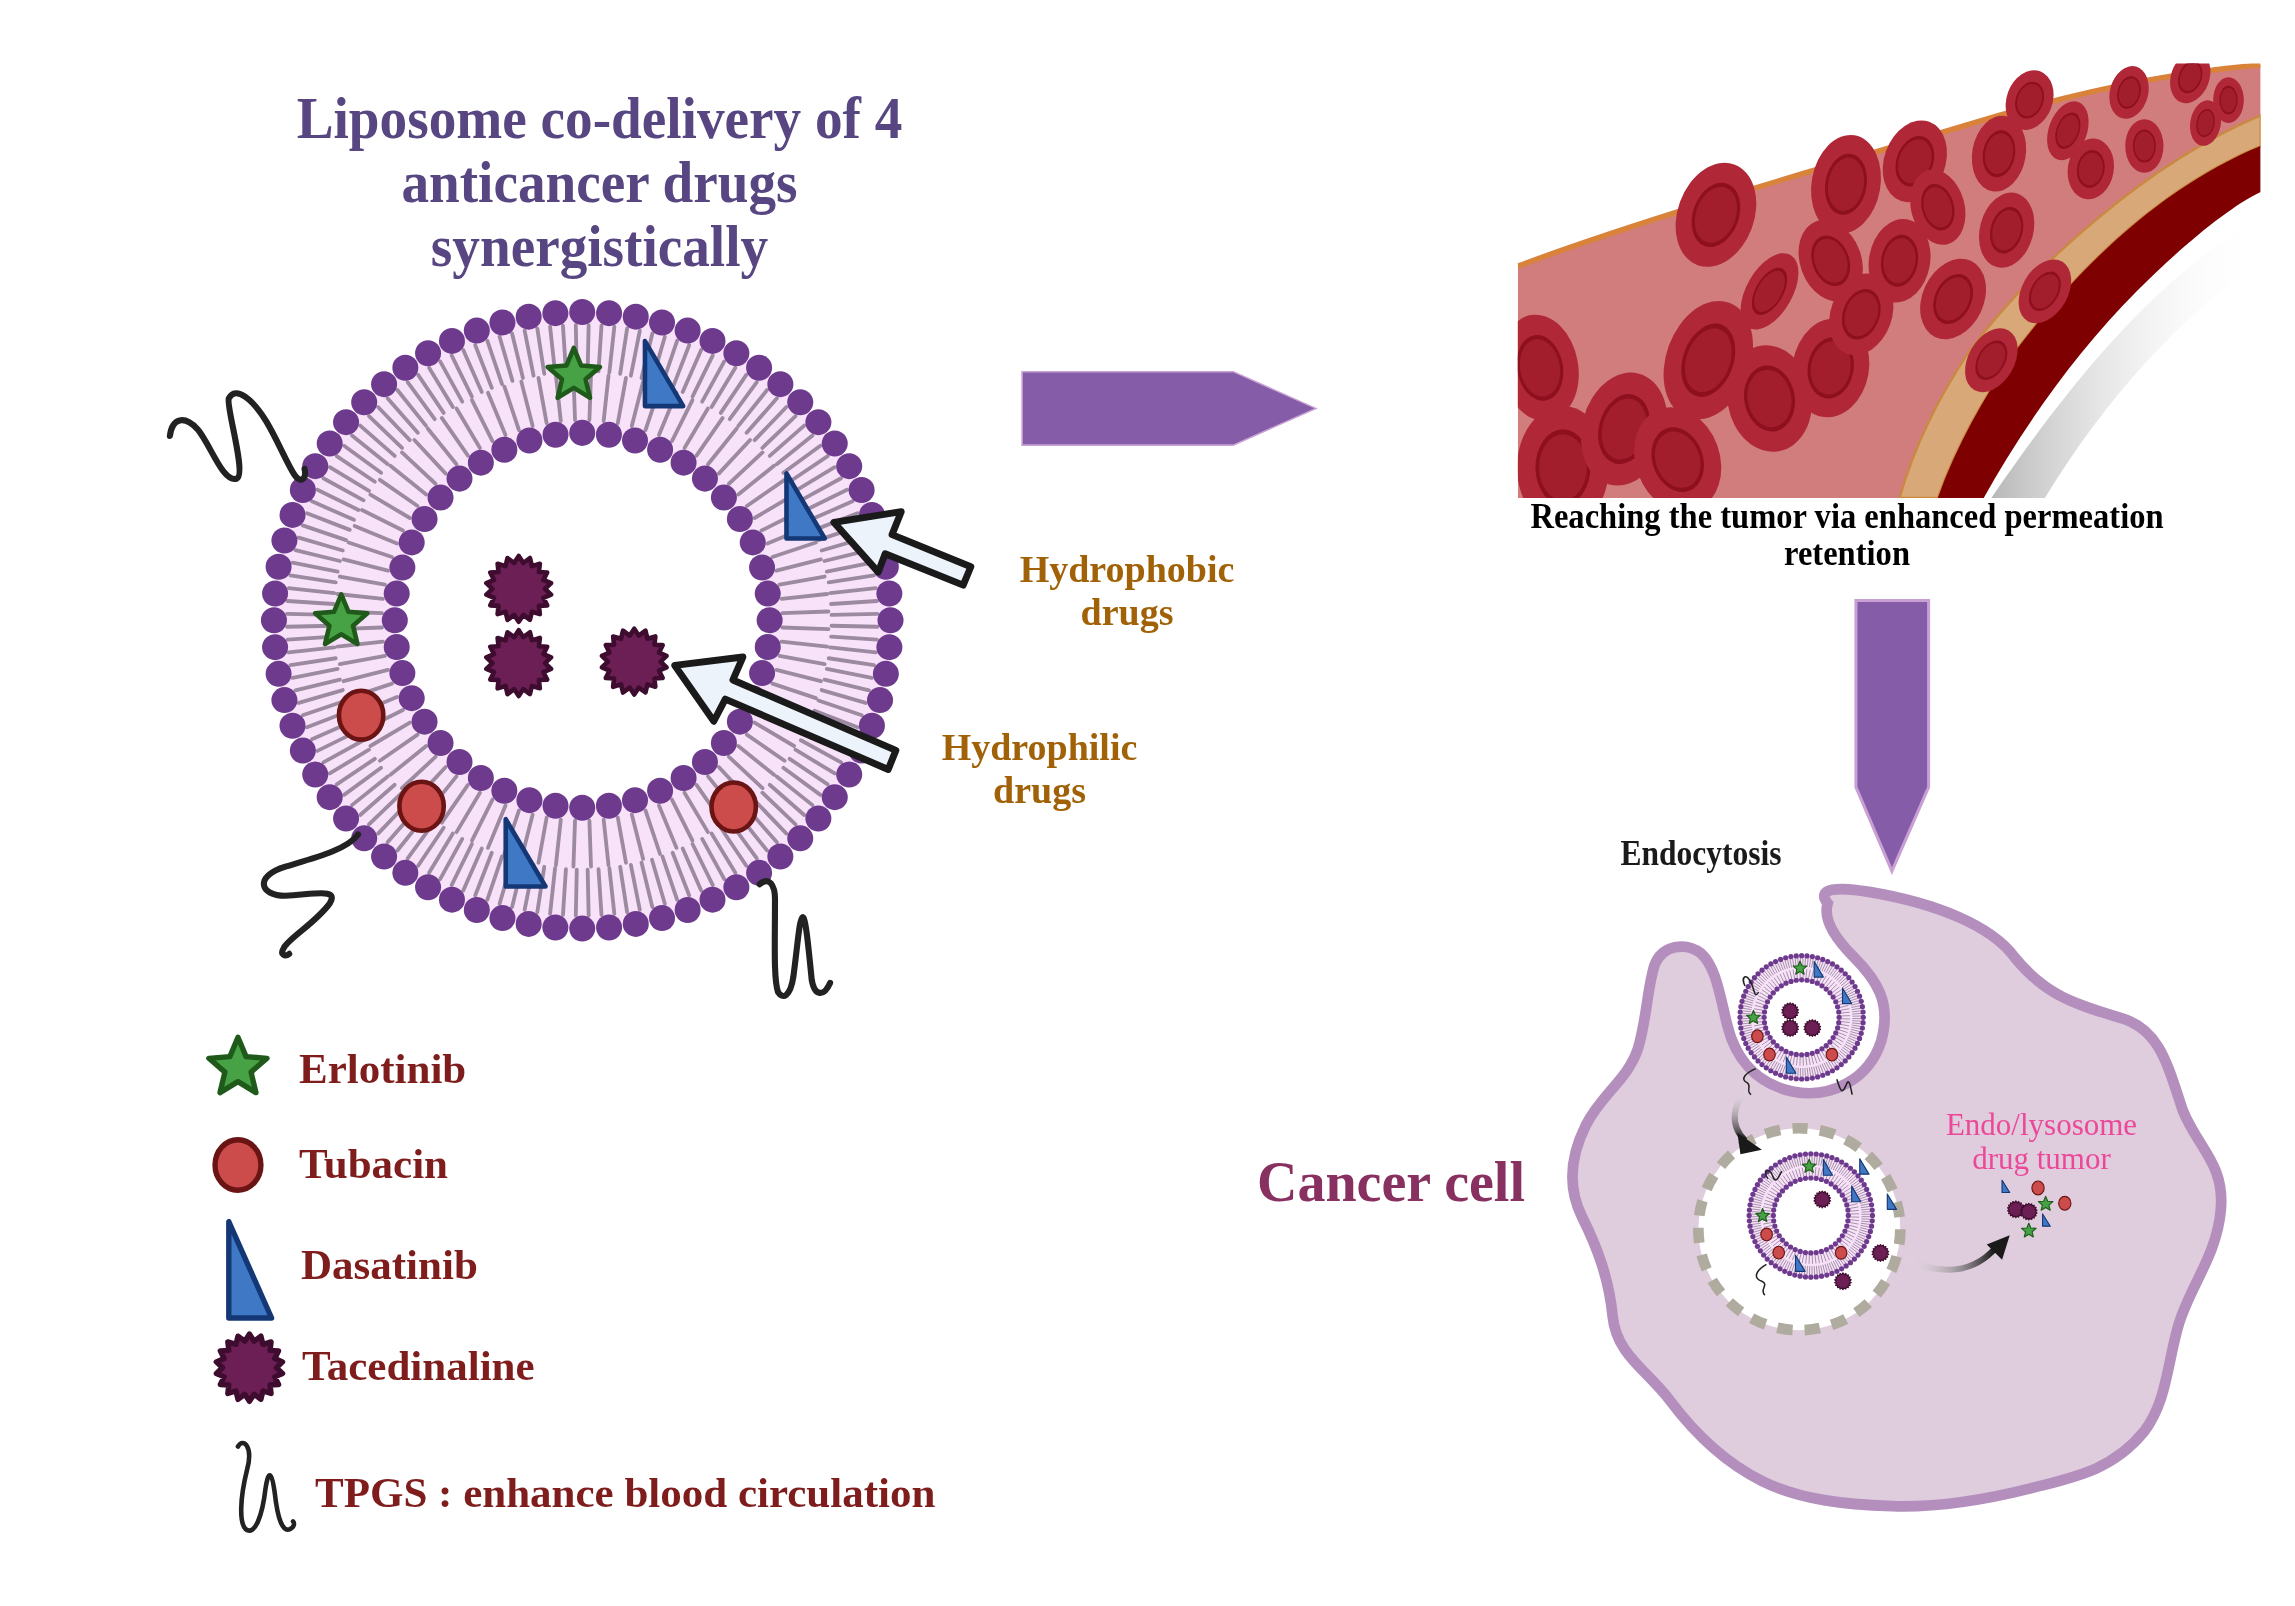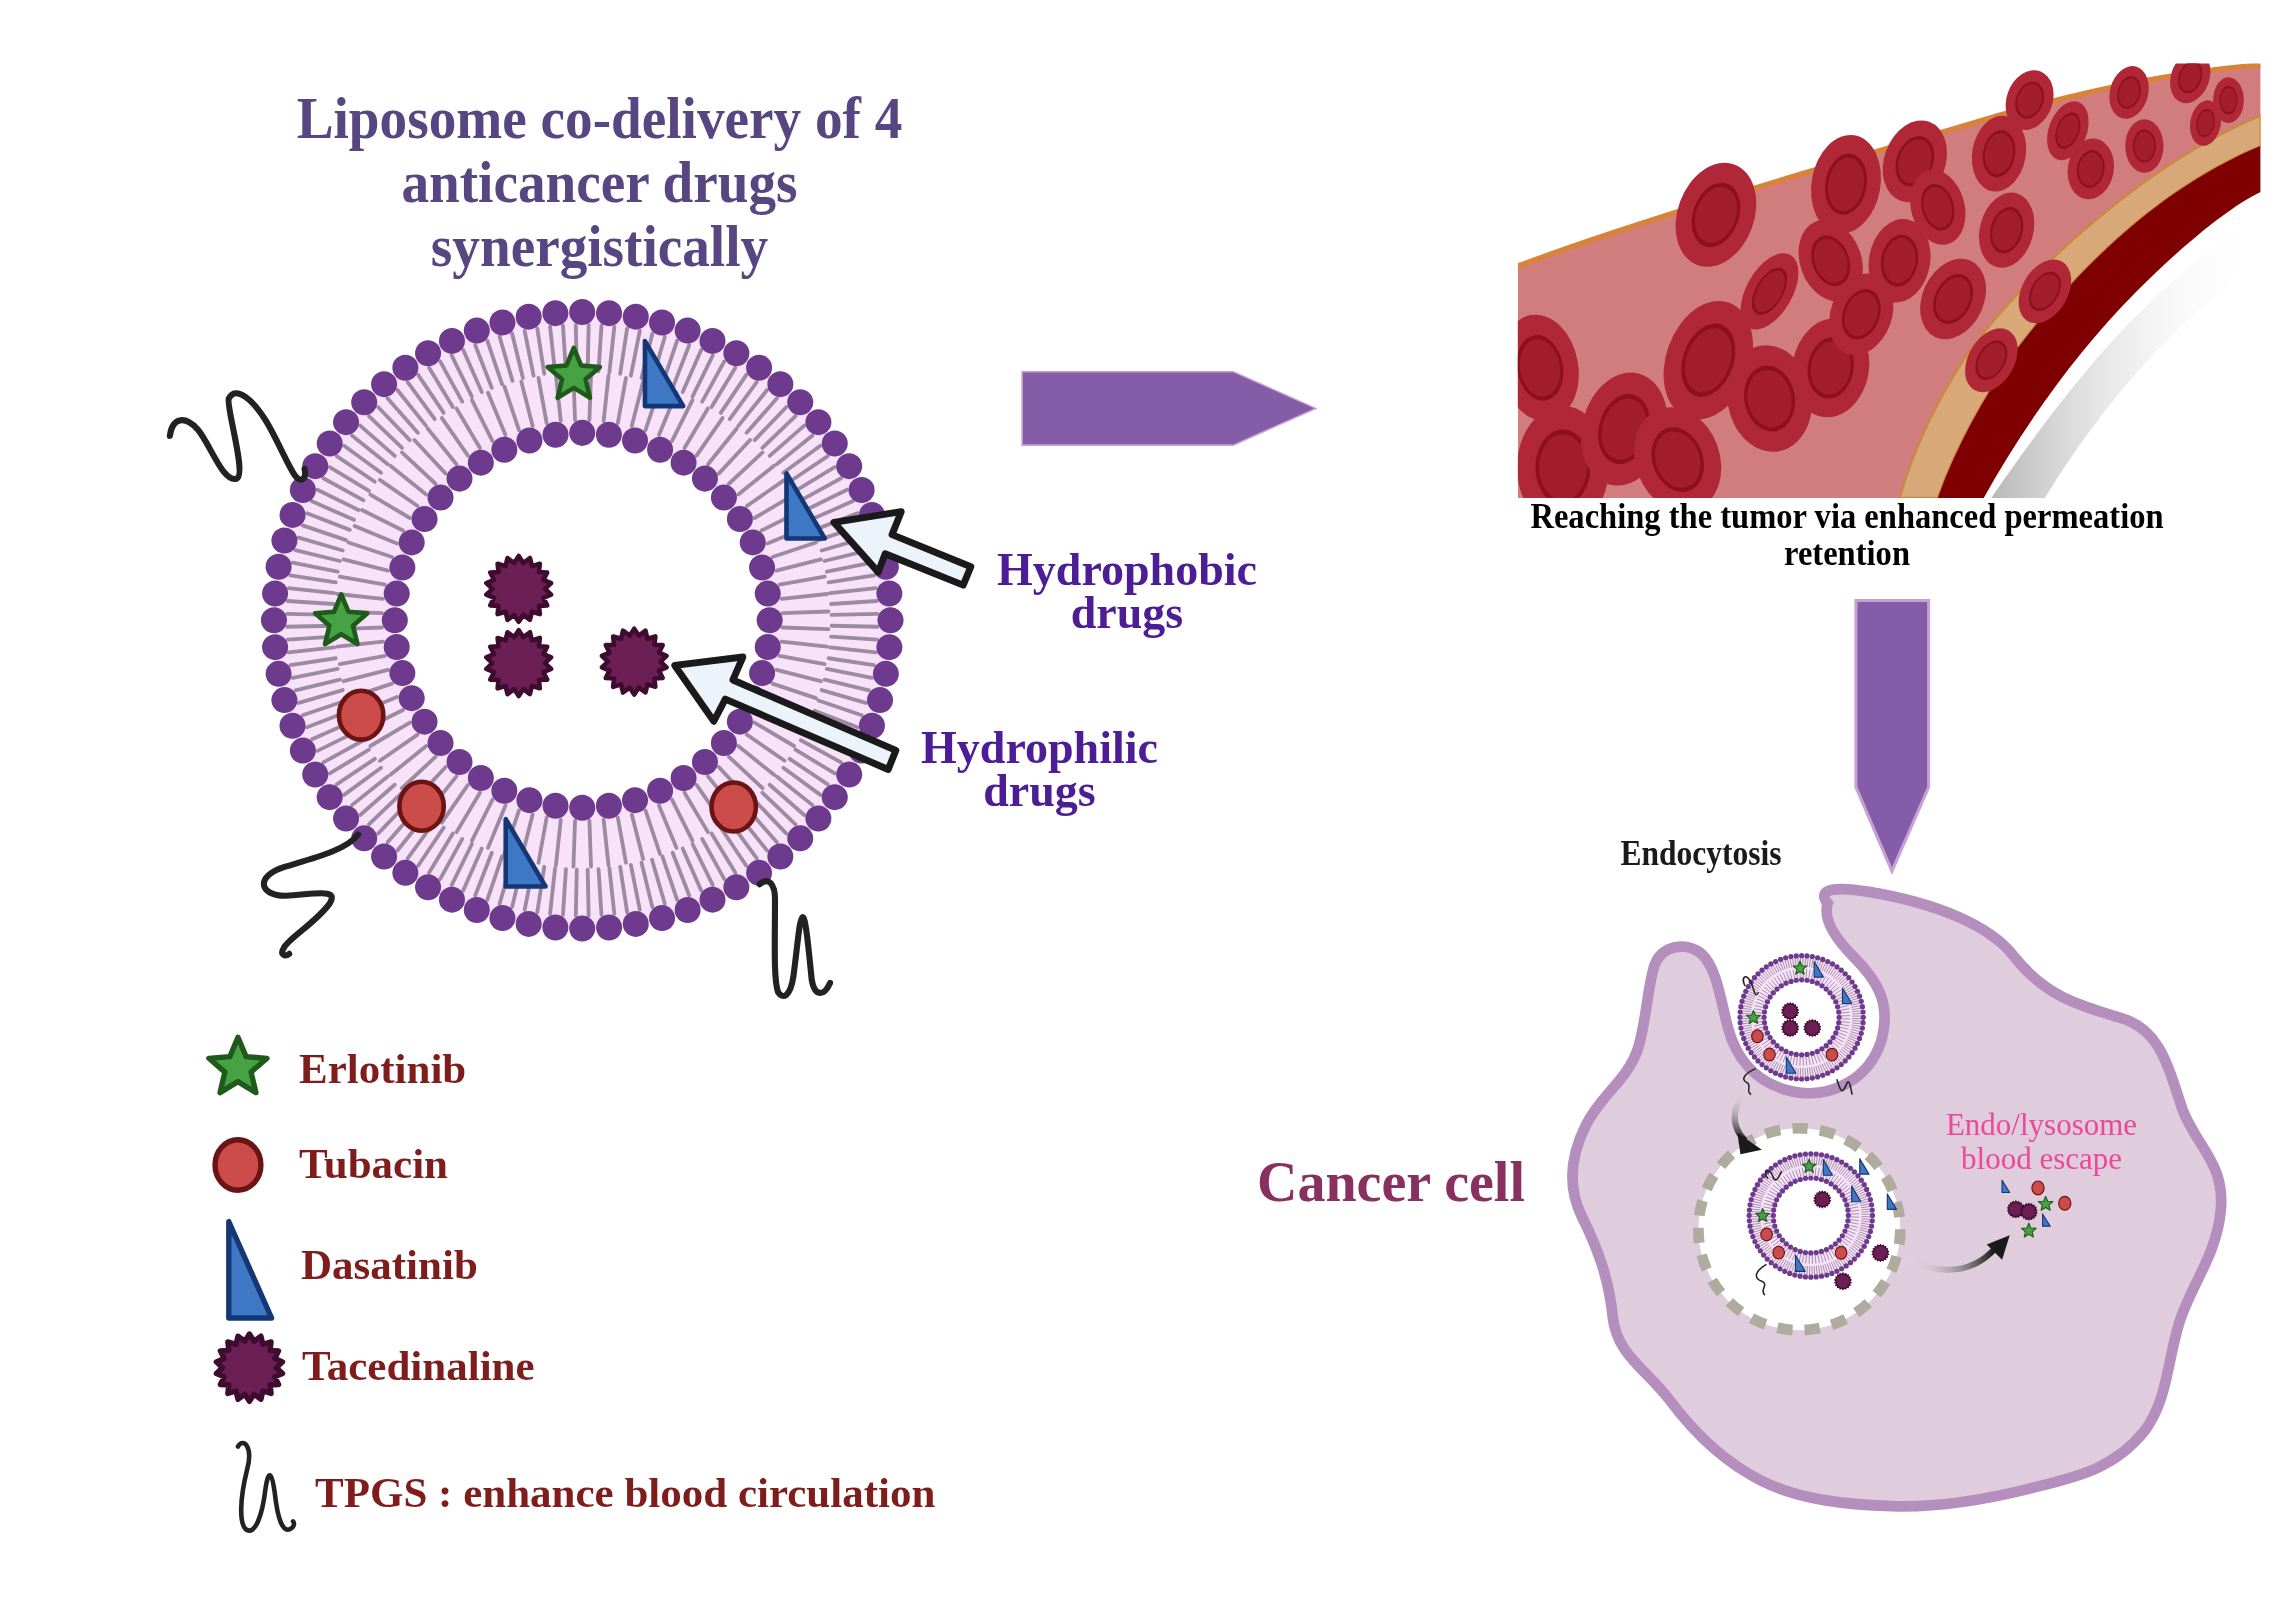--- a/index.html
+++ b/index.html
@@ -1,20 +1,20 @@
 <!DOCTYPE html>
 <html style="font-size:12.2px"><head>
 <meta charset="utf-8">
 <style>
   html, body { margin:0; padding:0; background:#ffffff; }
   body { width:2295px; height:1607px; position:relative; overflow:hidden; font-family:"Liberation Serif", "DejaVu Serif", serif; }
   #stage { position:absolute; left:10px; top:0; width:1885px; height:1607px;margin-top:31px; }
   .txt { position:absolute; font-family:"Liberation Serif", "DejaVu Serif", serif; font-weight:bold; line-height:1; white-space:nowrap; }
   .title { left:230px; top:55px; width:719px; text-align:center; color:#574681; font-size:60px; line-height:64px; white-space:normal; transform:scaleX(0.92); transform-origin:center top; }
-  .lbl { color:#4c1d95; font-size:46px; line-height:43px; text-align:center; }
+  .lbl { color:#a16207; font-size:38px; line-height:43px; text-align:center; }
   .legend-label { color:#7f1d1d; font-size:43px; }
   .caption { left:1439px; top:467px; width:796px; text-align:center; color:#000; font-size:35px; line-height:37px; white-space:normal; transform:scaleX(0.93); transform-origin:center top; }
   .endo { left:1584px; top:805px; width:214px; text-align:center; color:#1a1a1a; font-size:35px; transform:scaleX(0.9); }
   .cancer { left:1247px; top:1123px; color:#88305F; font-size:56px; }
   .escape { left:1928px; top:1077px; width:207px; text-align:center; color:#ec4899; font-size:31px; line-height:34px; font-weight:normal; white-space:normal; }
 </style>
 </head>
 <body>
 
 <div id="stage">
@@ -1374,16 +1374,16 @@
 
   <div class="txt caption">
     <div>Reaching the tumor via enhanced permeation</div>
     <div>retention</div>
   </div>
 
   <div class="txt endo">Endocytosis</div>
   <div class="txt cancer">Cancer cell</div>
   <div class="txt escape">
     <div>Endo/lysosome</div>
-    <div>blood escape</div>
+    <div>drug tumor</div>
   </div>
 </div>
 
 
 </body></html>

